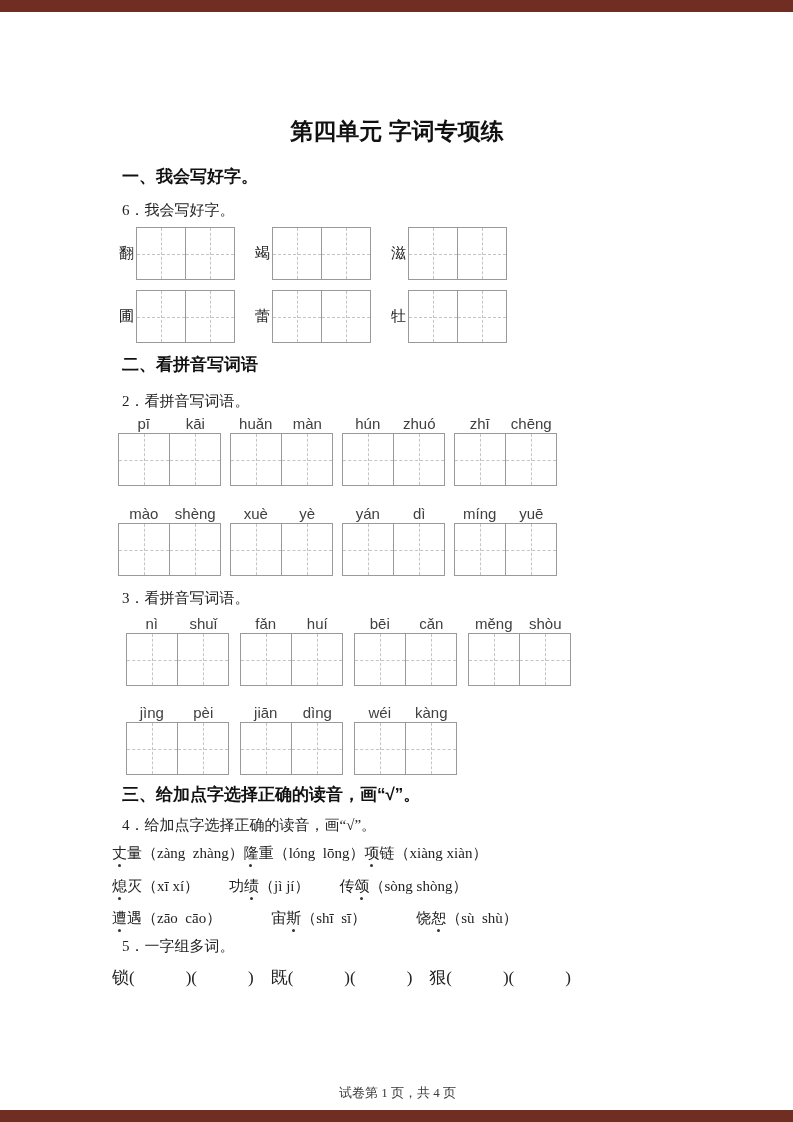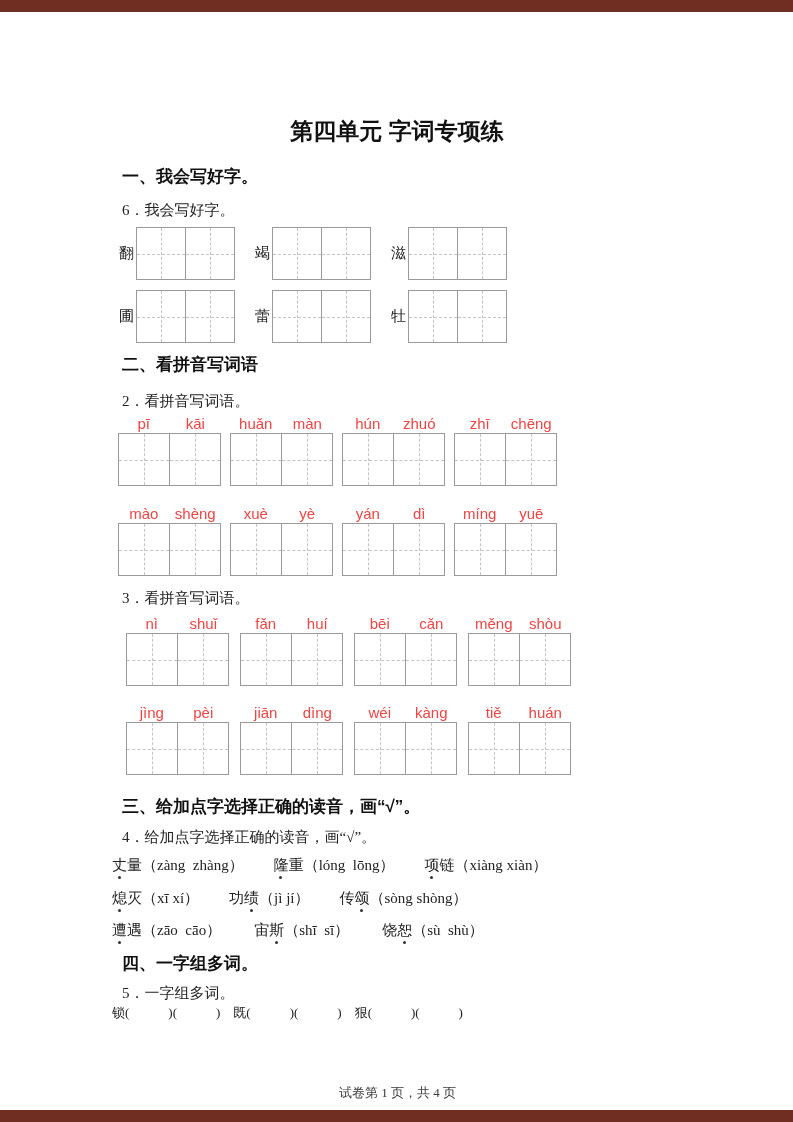--- a/index.html
+++ b/index.html
@@ -27,21 +27,21 @@
     font-weight:bold;
     font-size:23px; line-height:30px; color:#111;
   }
   .sec-heading {
     margin-top:20px; margin-left:10px;
     font-family:"Liberation Sans","DejaVu Sans",sans-serif;
     font-weight:bold;
     font-size:17px; line-height:22px; color:#111;
   }
   .sec-heading.h2 { margin-top:11px; }
-  .sec-heading.h3 { margin-top:21px; }
+  .sec-heading.h3 { margin-top:9px; }
   .sec-heading.h4 { margin-top:13px; }
 
   .question {
     margin-top:12px; margin-left:10px;
     font-size:15px; line-height:20px; color:#222;
   }
   .question.q2 { margin-top:15px; }
   .question.q3 { margin-top:12px; }
   .question.q4 { margin-top:9px; }
   .question.q5 { margin-top:8px; }
@@ -71,39 +71,39 @@
   .py-row { display:flex; gap:9px; margin-left:6px; }
   .py-row.q3r { margin-left:14px; gap:11px; }
   .py-row.r1 { margin-top:4px; }
   .py-row.r2 { margin-top:19px; }
   .py-row.r3 { margin-top:7px; }
   .py-row.r4 { margin-top:18px; }
   .py-group { display:flex; flex-direction:column; }
   .py-labels {
     display:flex; margin-bottom:1px;
     font-family:"Liberation Sans","DejaVu Sans",sans-serif;
-    font-size:15px; line-height:17px; color:#ef4444;
+    font-size:15px; line-height:17px; color:#404040;
   }
   .py-labels span { flex:1 1 0; text-align:center; }
 
   
   .q4-line { display:flex; margin-top:12px; font-size:15px; line-height:20px; }
-  .q4-line.l1 { margin-top:8px;  gap:30px; }
+  .q4-line.l1 { margin-top:8px;  }
   .q4-line.l2 { margin-top:13px; gap:30px; }
-  .q4-line.l3 { gap:33px; }
+  .q4-line.l3 { gap:50px; }
   .q4-item .opts { white-space:pre; }
   .du { position:relative; display:inline-block; }
   .du::after {
     content:""; position:absolute; left:50%; bottom:-4px;
     width:3px; height:3px; margin-left:-2px;
     border-radius:50%; background:#333;
   }
 
   
-  .q5-line { font-size:13px; line-height:20px; white-space:pre; }
+  .q5-line { margin-top:12px; font-size:17px; line-height:20px; white-space:pre; }
 
   .footer {
     position:absolute; left:2px; right:0; bottom:21px;
     text-align:center;
     font-size:13px; line-height:16px; color:#3c3c3c;
   }
 </style>
 </head>
 <body>
 
@@ -323,30 +323,20 @@
       <div class="py-group">
         <div class="py-labels">
             <span>wéi</span>
             <span>kàng</span>
           </div>
         <span class="wbox">
             <span class="wcell"></span>
             <span class="wcell"></span>
           </span>
       </div>
-      <div class="py-group">
-        <div class="py-labels">
-            <span>tiě</span>
-            <span>huán</span>
-          </div>
-        <span class="wbox">
-            <span class="wcell"></span>
-            <span class="wcell"></span>
-          </span>
-      </div>
     </div>
 
     <div class="sec-heading h3">三、给加点字选择正确的读音，画“√”。</div>
     <div class="question q4">4．给加点字选择正确的读音，画“√”。</div>
 
     <div class="q4-line l1">
       <span class="q4-item"><span class="word"><span></span><span class="du">丈</span><span>量</span></span><span class="opts">（zàng  zhàng）</span></span>
       <span class="q4-item"><span class="word"><span></span><span class="du">隆</span><span>重</span></span><span class="opts">（lóng  lōng）</span></span>
       <span class="q4-item"><span class="word"><span></span><span class="du">项</span><span>链</span></span><span class="opts">（xiàng xiàn）</span></span>
     </div>
@@ -356,21 +346,20 @@
       <span class="q4-item"><span class="word"><span>功</span><span class="du">绩</span><span></span></span><span class="opts">（jì jí）</span></span>
       <span class="q4-item"><span class="word"><span>传</span><span class="du">颂</span><span></span></span><span class="opts">（sòng shòng）</span></span>
     </div>
 
     <div class="q4-line l3">
       <span class="q4-item"><span class="word"><span></span><span class="du">遭</span><span>遇</span></span><span class="opts">（zāo  cāo）</span></span>
       <span class="q4-item"><span class="word"><span>宙</span><span class="du">斯</span><span></span></span><span class="opts">（shī  sī）</span></span>
       <span class="q4-item"><span class="word"><span>饶</span><span class="du">恕</span><span></span></span><span class="opts">（sù  shù）</span></span>
     </div>
 
-    <div class="sec-heading h4">四、一字组多词。</div>
     <div class="question q5">5．一字组多词。</div>
     <div class="q5-line">锁(　　　)(　　　)　既(　　　)(　　　)　狠(　　　)(　　　)</div>
 
   </div>
 
   <div class="footer">试卷第 1 页，共 4 页</div>
 
   <div class="edge-bar bottom"></div>
 </div>
 

